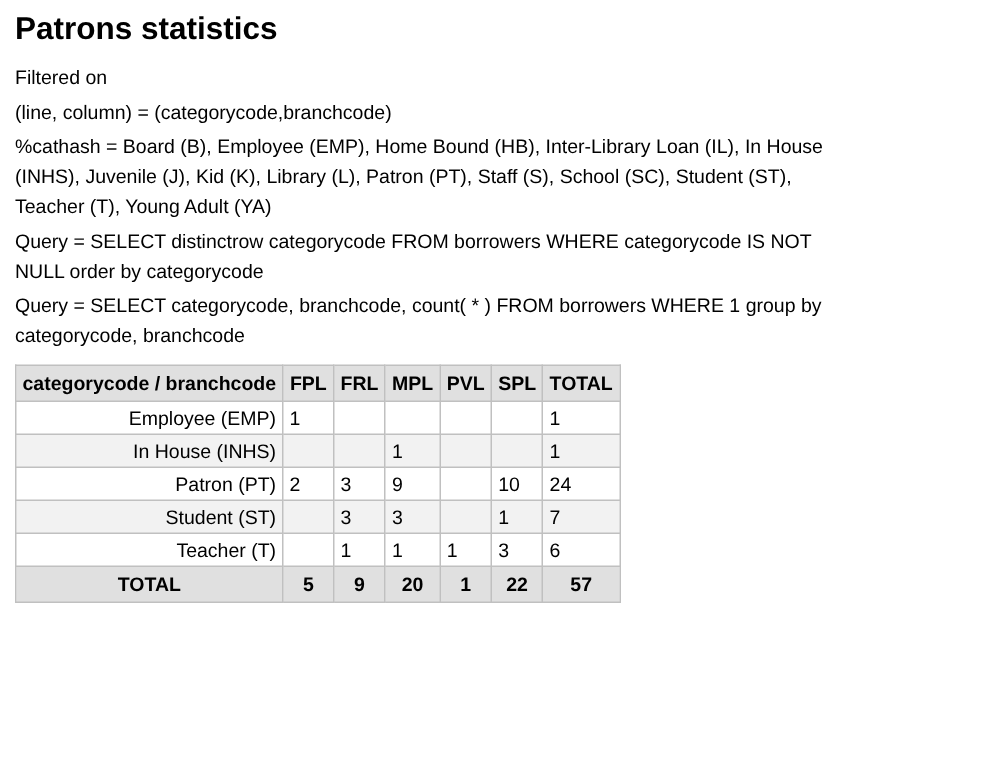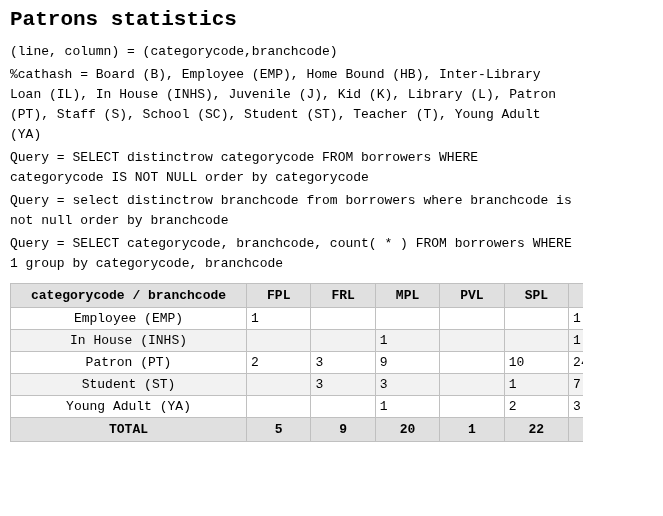--- a/index.html
+++ b/index.html
@@ -17,21 +17,20 @@
     background: var(--bg);
     color: var(--text);
     font-family: "Liberation Sans", sans-serif;
   }
   .page {
     width: 583px;
     height: 516px;
     padding: 8px 10px 0 10px;
     overflow: hidden;
     background: var(--bg);
-    font-family: Liberation Mono, monospace;
   }
   h1.page-title {
     font-size: 21px;
     font-weight: bold;
     margin: 0 0 11px 0;
     line-height: 1.1;
   }
   .filter-text p {
     font-size: 13px;
     line-height: 20px;
@@ -48,27 +47,27 @@
   table.stats-table td {
     border: 1px solid var(--border-inner);
     padding: 3px 4px;
     line-height: 15px;
     white-space: nowrap;
   }
   table.stats-table thead th {
     background: var(--head-bg);
     font-weight: bold;
     text-align: center;
-    padding: 4px 20px;
+    padding: 4px 4px;
   }
   table.stats-table thead th:first-child {
     text-align: left;
   }
   table.stats-table td.row-label {
-    text-align: center;
+    text-align: right;
     min-width: 176px;
   }
   table.stats-table td.cell-value {
     text-align: left;
     min-width: 34px;
   }
   table.stats-table td.cell-value.col-total {
     min-width: 49px;
   }
   table.stats-table tbody tr:nth-child(even) {
@@ -81,25 +80,25 @@
     padding: 4px 4px;
   }
 </style>
 </head>
 <body>
 
 <div class="page">
   <h1 class="page-title">Patrons statistics</h1>
 
   <div class="filter-text">
+    <p>Filtered on</p>
 
       <p>(line, column) = (categorycode,branchcode)</p>
       <p>%cathash = Board (B), Employee (EMP), Home Bound (HB), Inter-Library Loan (IL), In House (INHS), Juvenile (J), Kid (K), Library (L), Patron (PT), Staff (S), School (SC), Student (ST), Teacher (T), Young Adult (YA)</p>
       <p>Query = SELECT distinctrow categorycode FROM borrowers WHERE categorycode IS NOT NULL order by categorycode</p>
-      <p>Query = select distinctrow branchcode from borrowers where branchcode is not null order by branchcode</p>
       <p>Query = SELECT categorycode, branchcode, count( * ) FROM borrowers WHERE 1 group by categorycode, branchcode</p>
     </div>
 
   <table class="stats-table">
     <thead>
       <tr>
           <th>categorycode / branchcode</th>
           <th>FPL</th>
           <th>FRL</th>
           <th>MPL</th>
@@ -139,27 +138,27 @@
         <tr>
           <td class="row-label">Student (ST)</td>
           <td class="cell-value"></td>
           <td class="cell-value">3</td>
           <td class="cell-value">3</td>
           <td class="cell-value"></td>
           <td class="cell-value">1</td>
           <td class="cell-value col-total">7</td>
         </tr>
         <tr>
-          <td class="row-label">Young Adult (YA)</td>
-          <td class="cell-value"></td>
+          <td class="row-label">Teacher (T)</td>
           <td class="cell-value"></td>
           <td class="cell-value">1</td>
-          <td class="cell-value"></td>
-          <td class="cell-value">2</td>
-          <td class="cell-value col-total">3</td>
+          <td class="cell-value">1</td>
+          <td class="cell-value">1</td>
+          <td class="cell-value">3</td>
+          <td class="cell-value col-total">6</td>
         </tr>
       </tbody>
     <tfoot>
       <tr>
           <th>TOTAL</th>
           <th>5</th>
           <th>9</th>
           <th>20</th>
           <th>1</th>
           <th>22</th>

